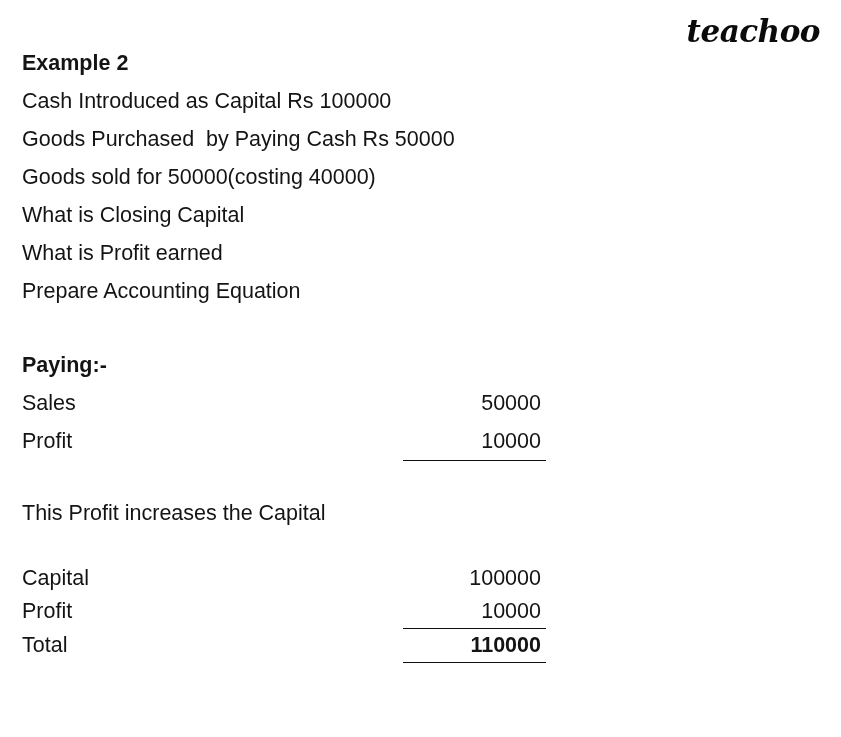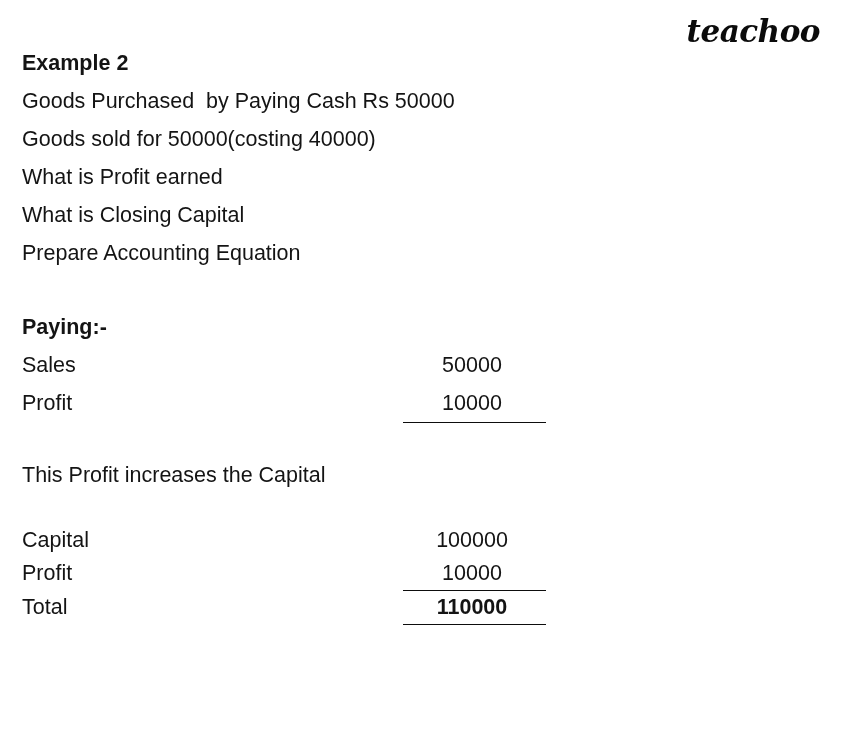--- a/index.html
+++ b/index.html
@@ -71,21 +71,21 @@
     color: #141414;
     vertical-align: baseline;
   }
   .ledger .label-cell {
     width: 381px;
     text-align: left;
     white-space: pre;
   }
   .ledger .value-cell {
     width: 138px;
-    text-align: center;
+    text-align: right;
     padding-right: 5px;
     white-space: pre;
   }
   .ledger tr.r-tall td { height: 38px; line-height: 38px; margin-top: 32px; }
   .ledger tr.r-short td { height: 33px; line-height: 33px; }
 
   .ledger td.ruled {
     border-bottom: 1.6px solid #0d0d0d;
   }
   .ledger td.strong {
@@ -96,24 +96,25 @@
 <body>
 
 <div class="page">
 
   <div class="brand">teachoo</div>
 
   <div class="content">
 
     <div class="line bold">Example 2</div>
 
+    <div class="line">Cash Introduced as Capital Rs 100000</div>
     <div class="line">Goods Purchased  by Paying Cash Rs 50000</div>
     <div class="line">Goods sold for 50000(costing 40000)</div>
+    <div class="line">What is Closing Capital</div>
     <div class="line">What is Profit earned</div>
-    <div class="line">What is Closing Capital</div>
     <div class="line">Prepare Accounting Equation</div>
 
     <div class="spacer-lg"></div>
 
     <div class="line bold">Paying:-</div>
 
     <table class="ledger">
       <tbody>
         <tr class="r-tall">
           <td class="label-cell">Sales</td>

